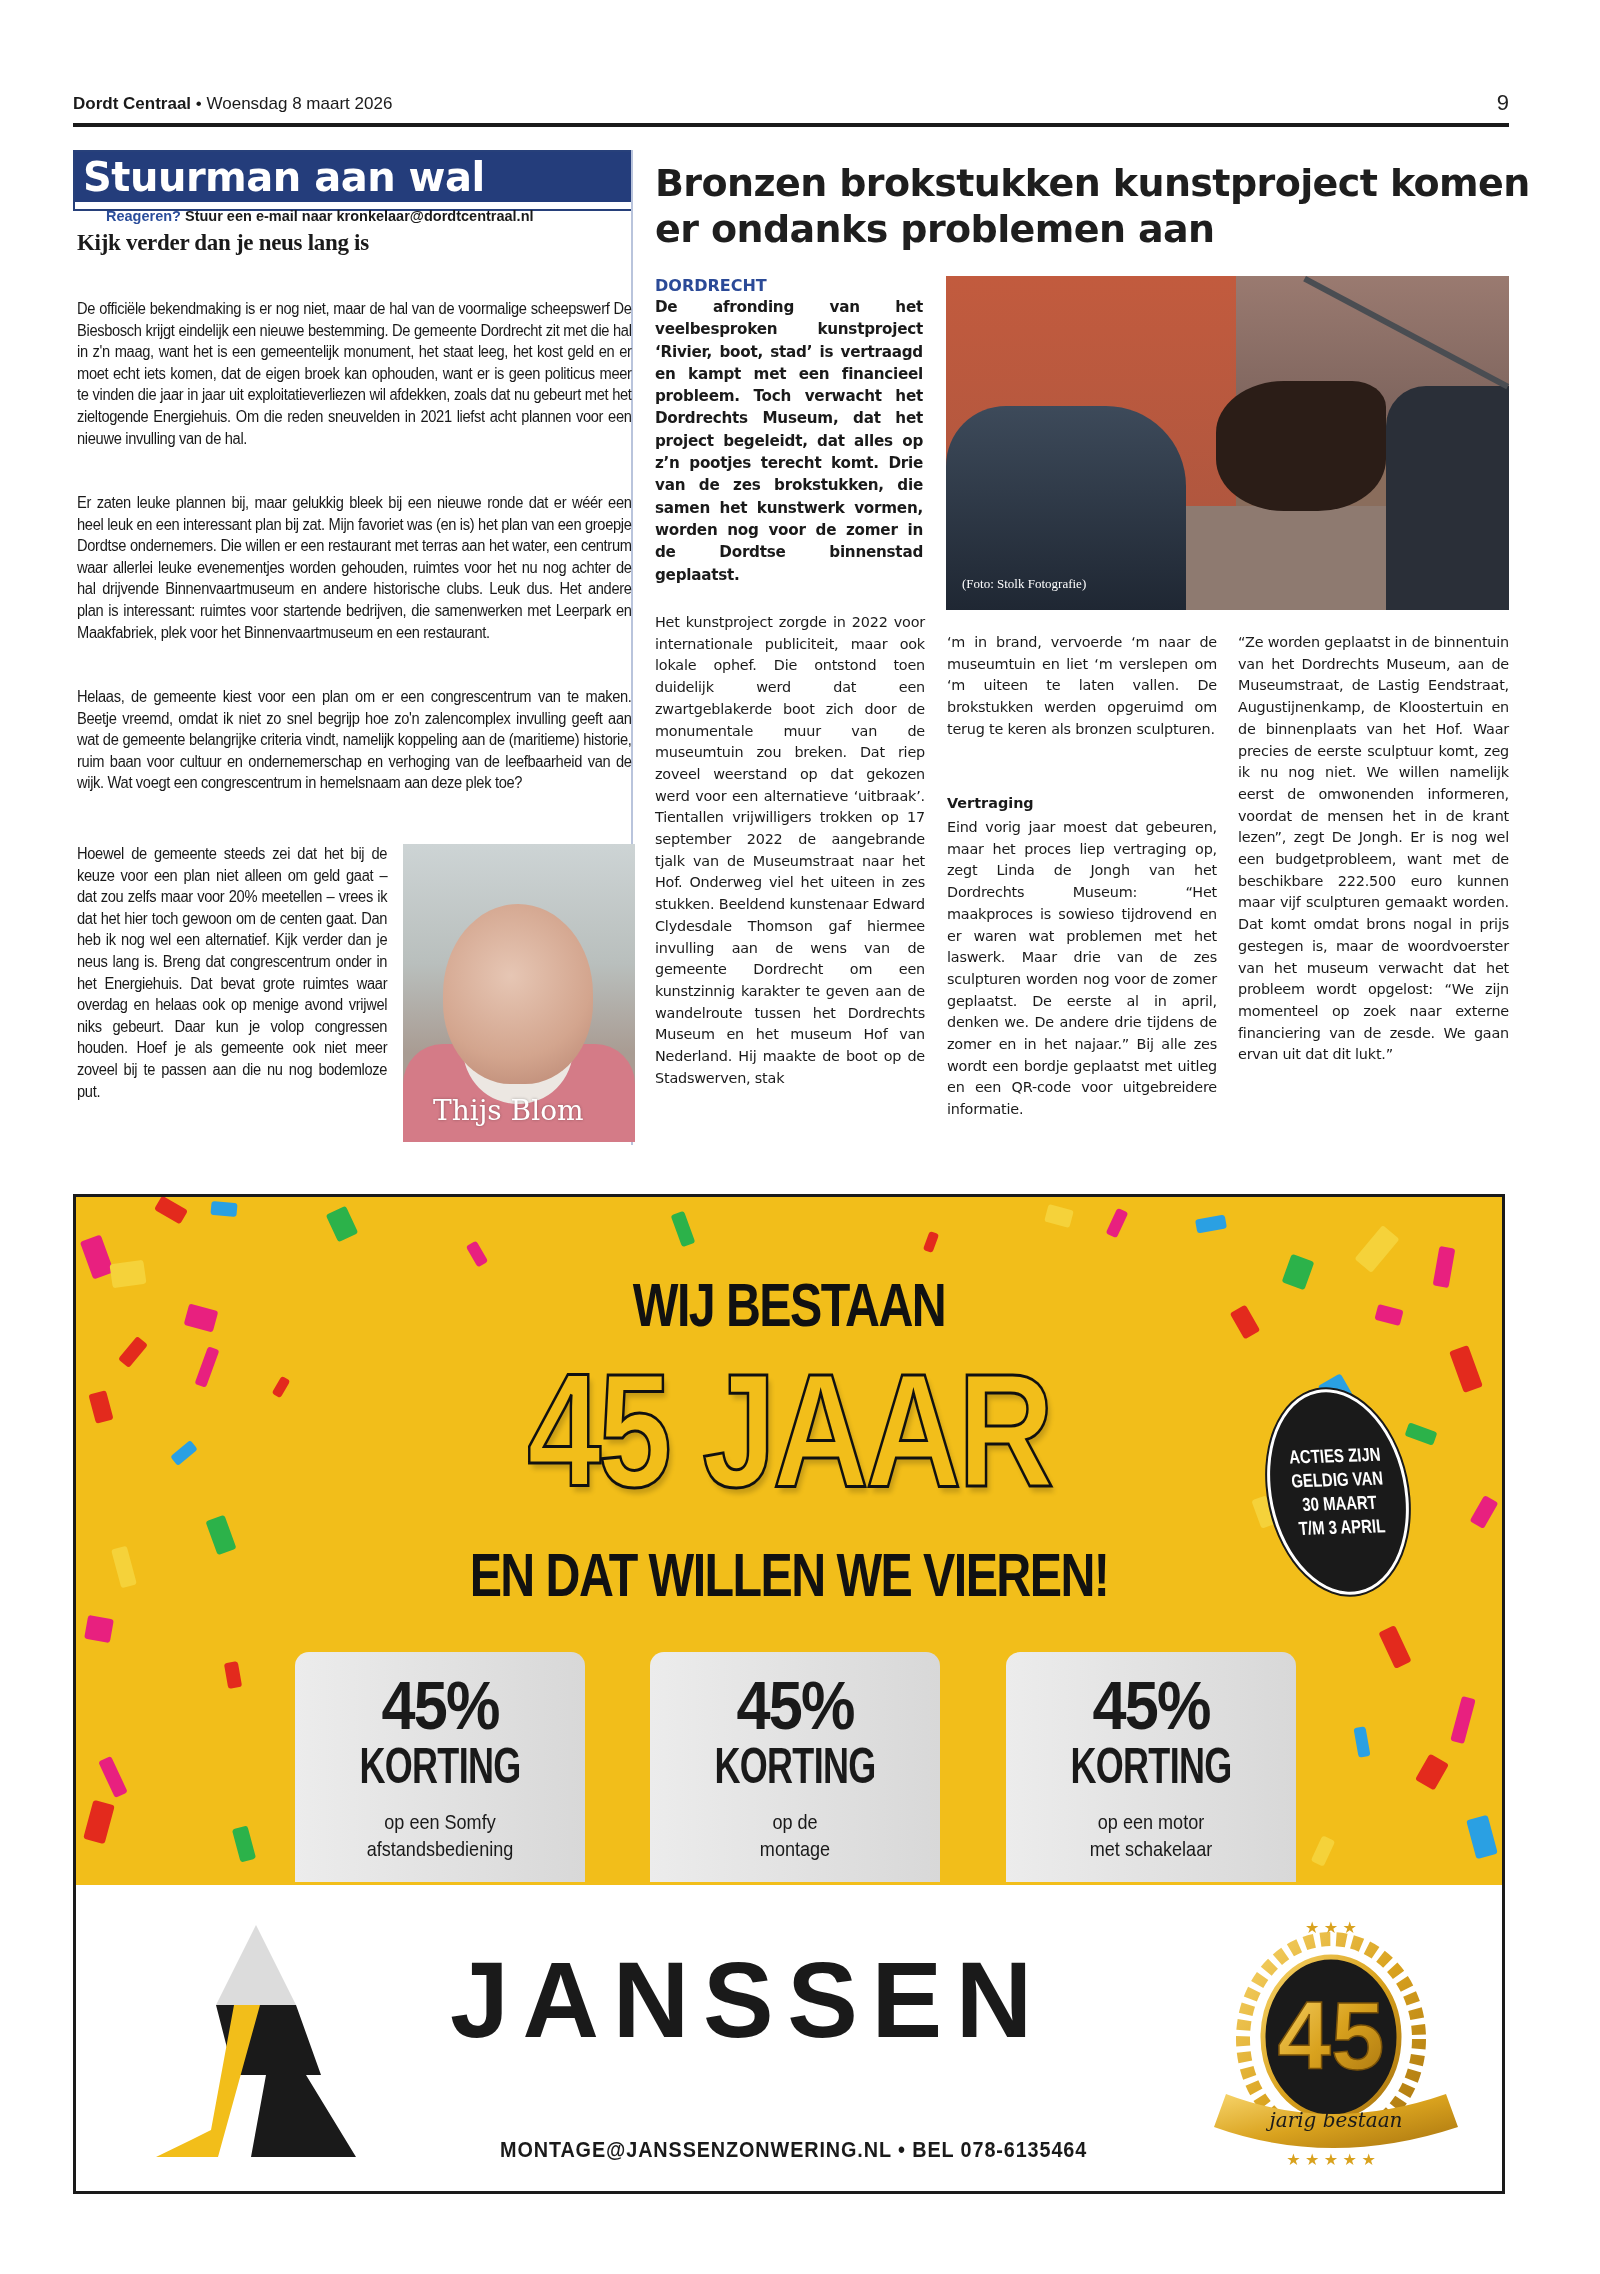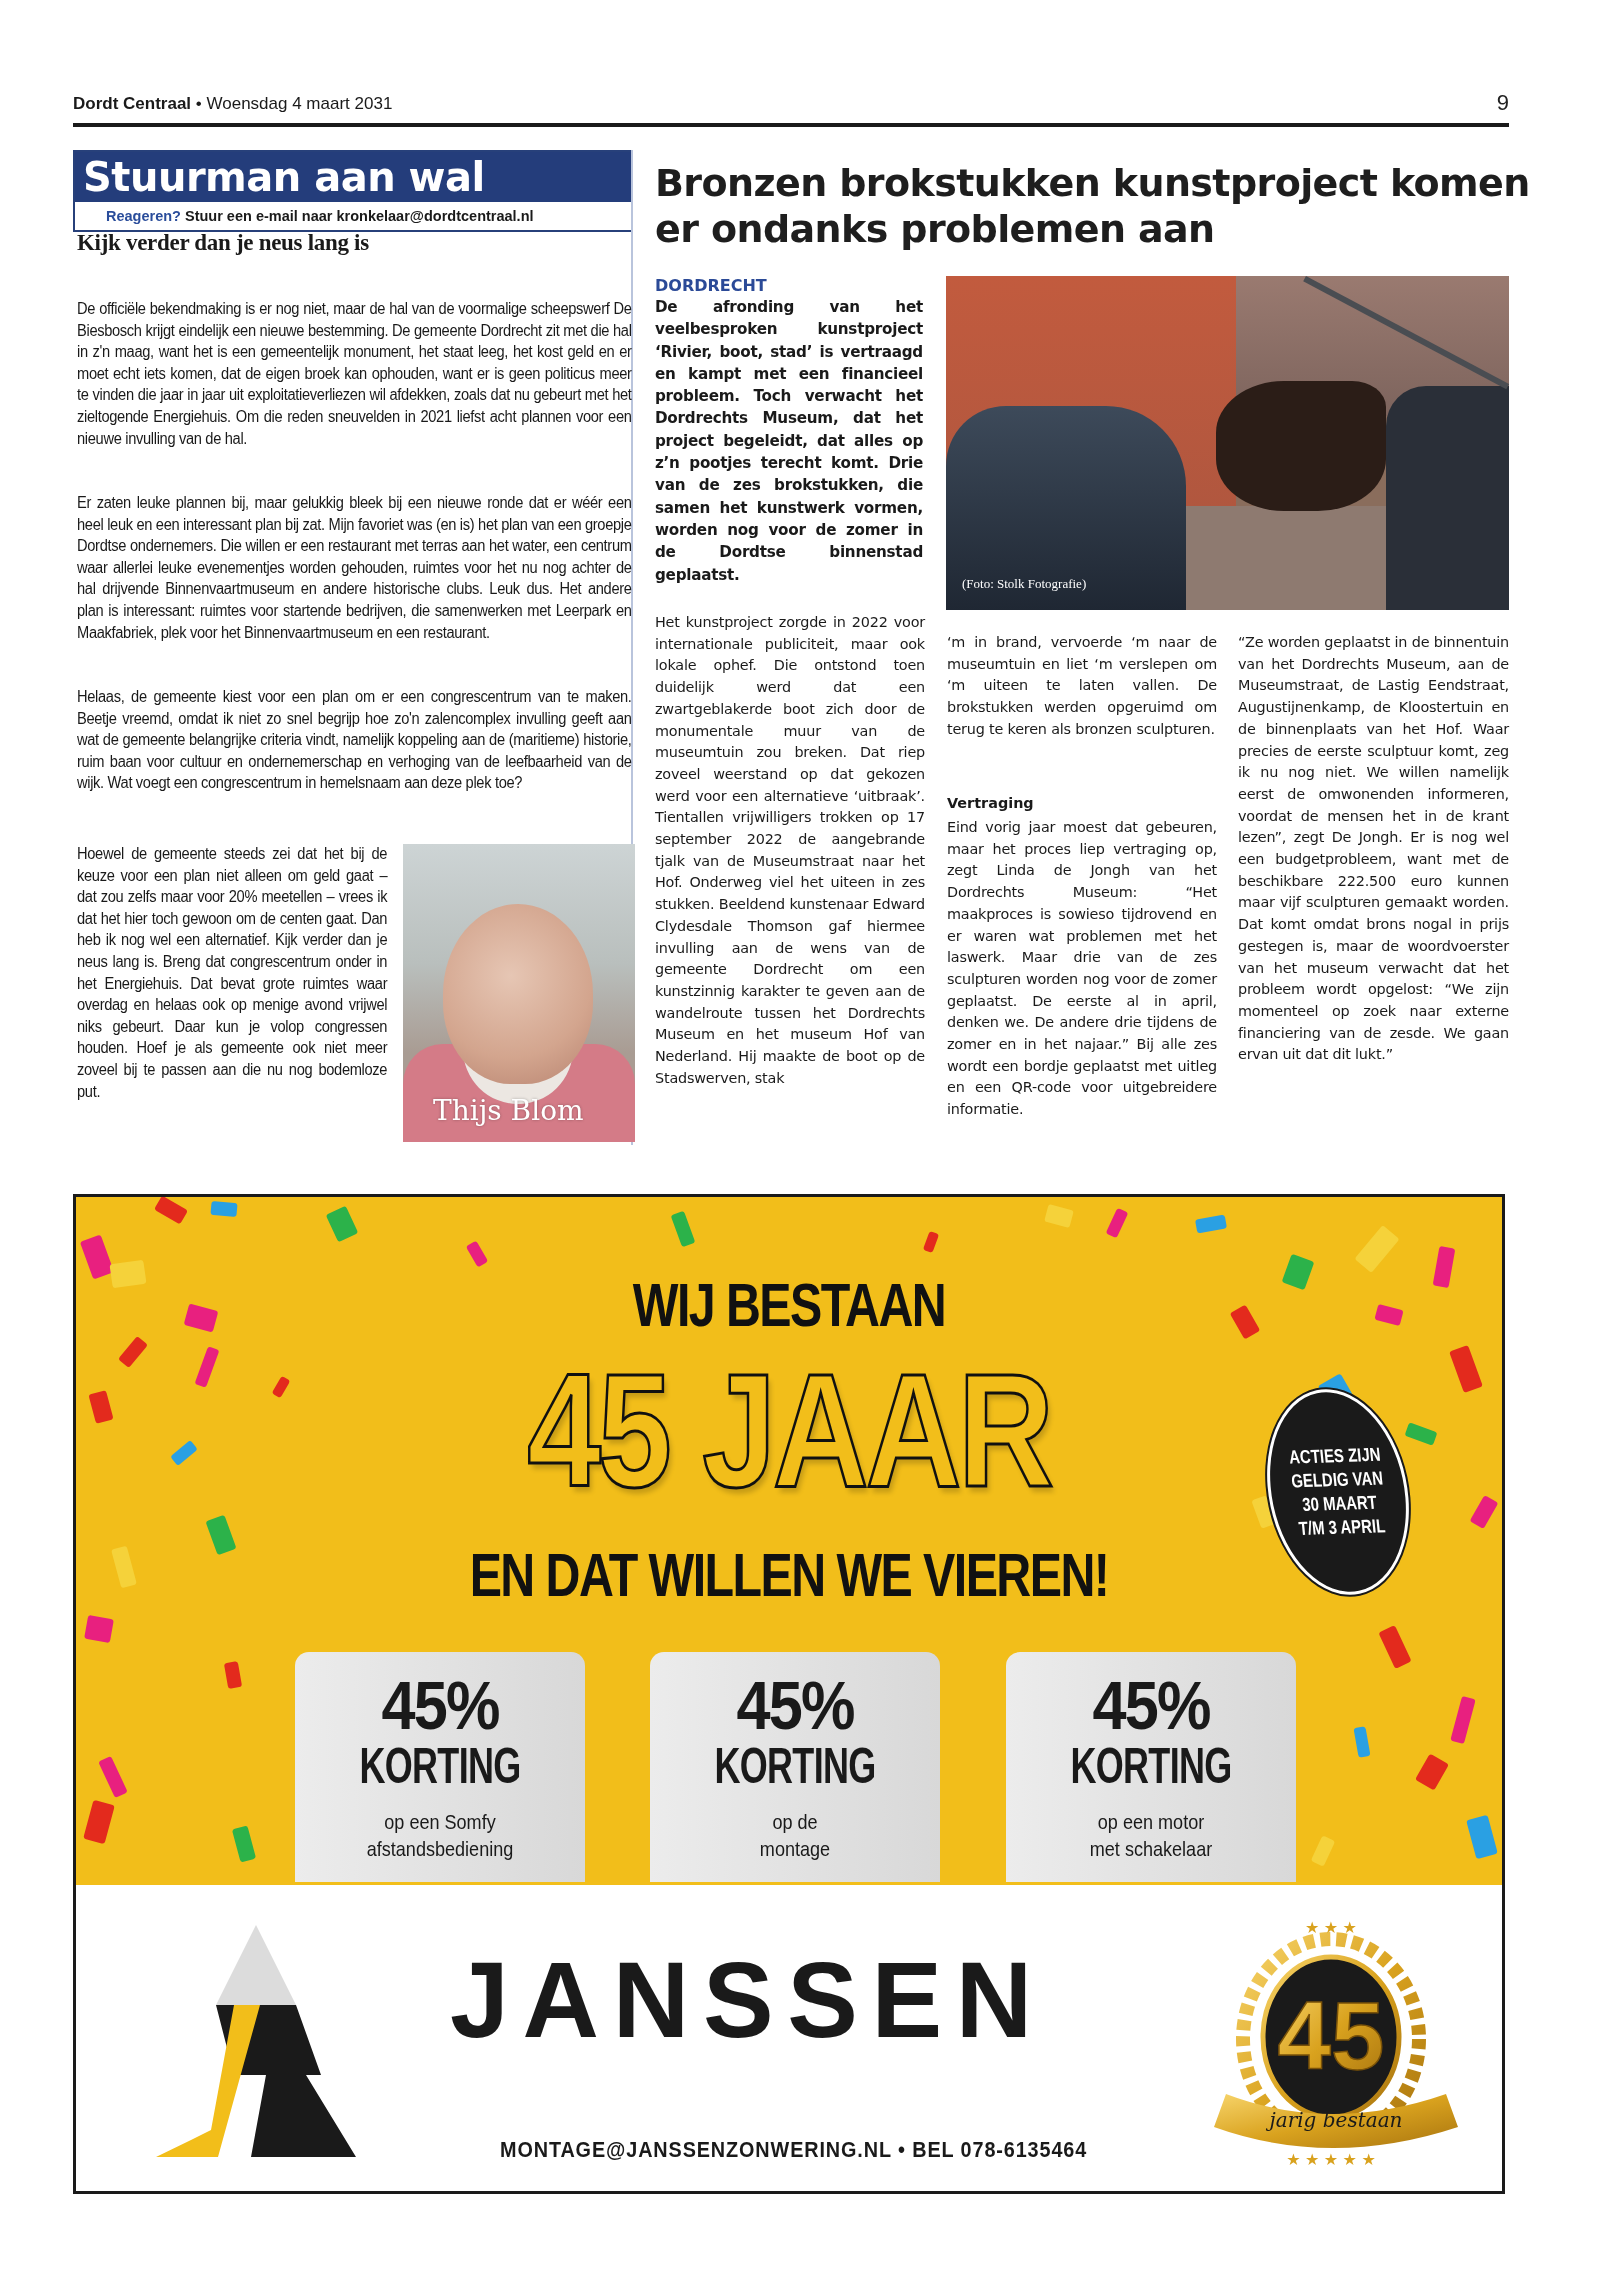--- a/index.html
+++ b/index.html
@@ -8,21 +8,21 @@
 
   .abs { position: absolute; }
 
   
   #masthead { left: 73px; top: 94px; width: 1440px; height: 22px; font-size: 17px; }
   #masthead .pub { font-weight: bold; }
   #page-number { right: 91px; top: 90px; font-size: 22px; color: #222; }
   #header-rule { left: 73px; top: 123px; width: 1436px; height: 4px; background: #1a1a1a; }
 
   
-  #col-box { left: 73px; top: 150px; width: 560px; height: 82px; border: 2px solid #27407a; }
+  #col-box { left: 73px; top: 150px; width: 560px; height: 61px; border: 2px solid #27407a; }
   #col-title { position: absolute; left: 0; top: 0; width: 556px; height: 50px; background: #243d7b; color: #fff;
                font-size: 40px; font-weight: bold; padding-left: 8px; line-height: 50px; font-family: "DejaVu Sans", sans-serif; letter-spacing: -0.5px; }
   #col-sub { position: absolute; left: 0; top: 50px; width: 556px; height: 28px; font-size: 14.5px; line-height: 28px; padding-left: 8px; font-weight: bold; }
   #col-sub .lbl { color: #2a4d9b; margin-left: 23px; }
   #col-divider { left: 631px; top: 150px; width: 2px; height: 995px; background: #b9c4dc; }
 
   #col-heading { left: 77px; top: 230px; width: 550px; font-size: 23px; font-family: Liberation Serif, serif; font-weight: bold; letter-spacing: -0.3px; }
 
   .col-body { font-family: "Liberation Sans", sans-serif; font-size: 15.6px; line-height: 21.6px; text-align: justify; letter-spacing: -0.35px; hyphens: manual; transform: scaleX(0.94); transform-origin: left top; }
   #col-p1 { left: 77px; top: 298px; width: 590px; }
@@ -80,21 +80,21 @@
   #ad-logo { position: absolute; left: 80px; top: 728px; width: 200px; height: 232px; }
   #ad-brand1 { position: absolute; left: 374px; top: 740px; font-weight: bold; font-size: 108px; letter-spacing: 14px; transform: scaleX(0.98); transform-origin: left top; color: #1a1a1a; }
   #ad-brand2 { position: absolute; left: 378px; top: 862px; font-weight: bold; font-size: 50px; letter-spacing: 45px; color: #1a1a1a; }
   #ad-contact { position: absolute; left: 424px; top: 940px; font-weight: bold; font-size: 22px; letter-spacing: 1px; transform: scaleX(0.9); transform-origin: left top; color: #1a1a1a; }
   #ad-badge { position: absolute; left: 1120px; top: 722px; width: 280px; height: 250px; }
 </style>
 </head>
 <body>
 
 <div id="masthead" class="abs">
-  <span class="pub">Dordt Centraal</span><span> • </span><span>Woensdag 4 maart 2031</span>
+  <span class="pub">Dordt Centraal</span><span> • </span><span>Woensdag 8 maart 2026</span>
 </div>
 <div id="page-number" class="abs">9</div>
 <div id="header-rule" class="abs"></div>
 
 <div id="col-box" class="abs">
   <div id="col-title">Stuurman aan wal</div>
   <div id="col-sub">
     <span class="lbl">Reageren?</span><span> Stuur een e-mail naar kronkelaar@dordtcentraal.nl</span>
   </div>
 </div>

